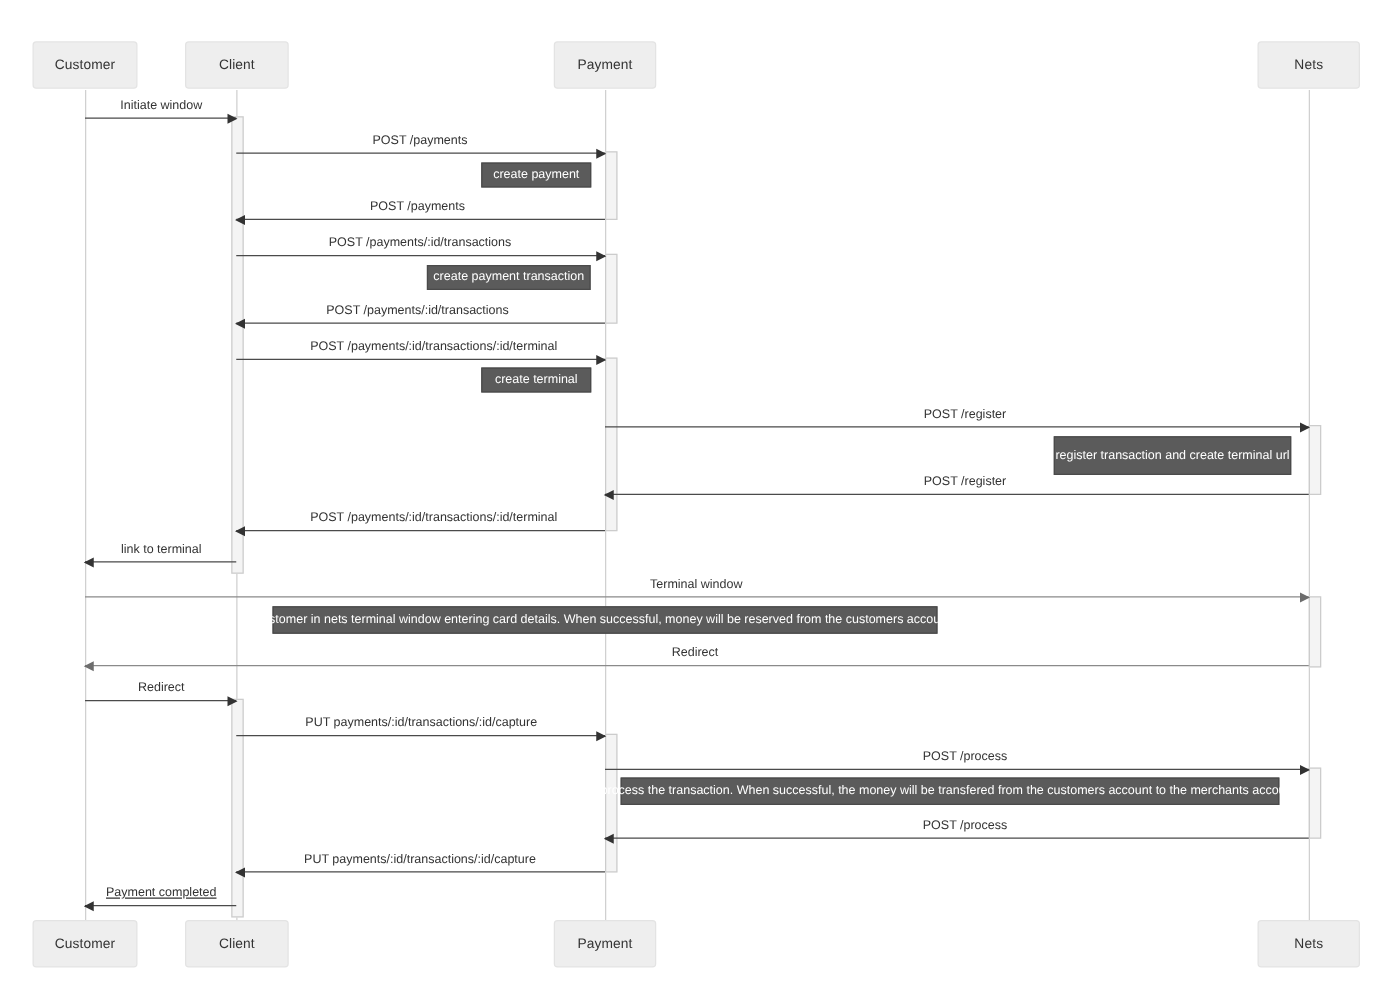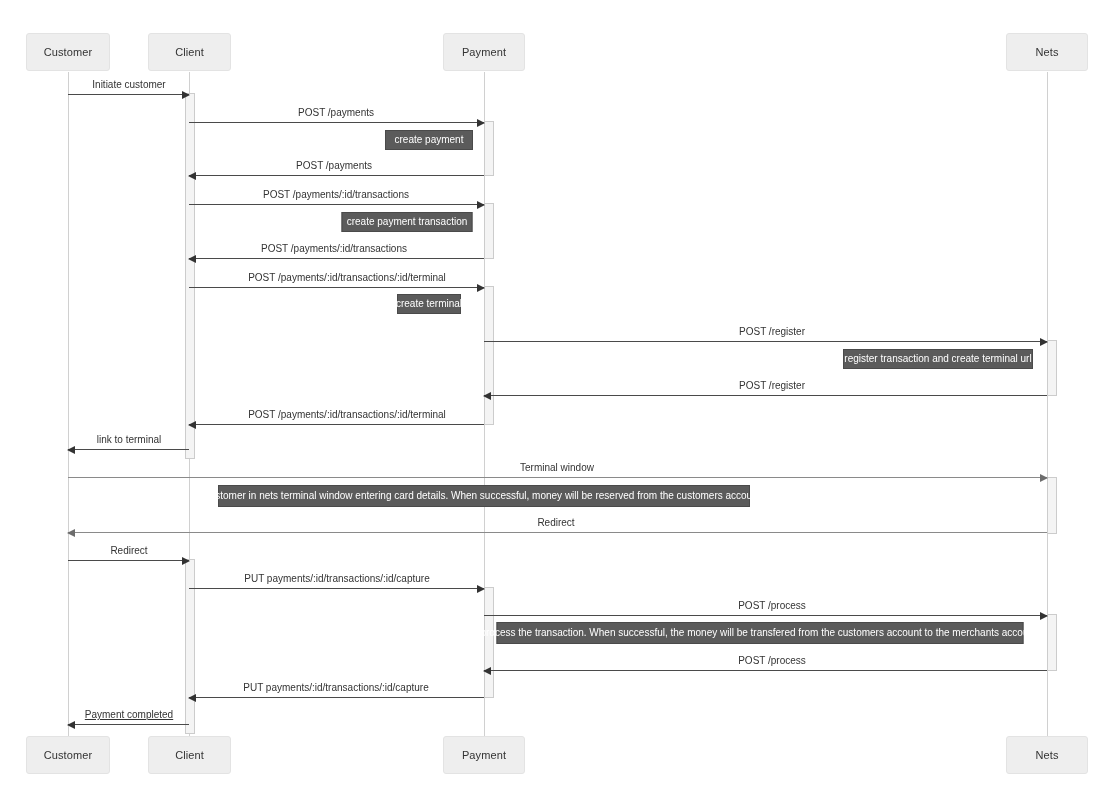--- a/index.html
+++ b/index.html
@@ -123,21 +123,21 @@
       <div class="activation" style="left: 1047px; top: 340px; width: 10px; height: 56px;"></div>
       <div class="activation" style="left: 1047px; top: 477px; width: 10px; height: 57px;"></div>
       <div class="activation" style="left: 185px; top: 559px; width: 10px; height: 175px;"></div>
       <div class="activation" style="left: 484px; top: 587px; width: 10px; height: 111px;"></div>
       <div class="activation" style="left: 1047px; top: 614px; width: 10px; height: 57px;"></div>
     </div>
   <div id="layer-messages">
       <div class="msg" style="left: 68px; width: 121px; top: 94px;">
         <div class="arrowhead right"></div>
       </div>
-      <div class="msg-label" style="left: 129px; top: 80px;">Initiate customer</div>
+      <div class="msg-label" style="left: 129px; top: 80px;">Initiate window</div>
       <div class="msg" style="left: 189px; width: 295px; top: 122px;">
         <div class="arrowhead right"></div>
       </div>
       <div class="msg-label" style="left: 336px; top: 108px;">POST /payments</div>
       <div class="msg" style="left: 189px; width: 295px; top: 175px;">
         <div class="arrowhead left"></div>
       </div>
       <div class="msg-label" style="left: 334px; top: 161px;">POST /payments</div>
       <div class="msg" style="left: 189px; width: 295px; top: 204px;">
         <div class="arrowhead right"></div>
@@ -196,22 +196,22 @@
       </div>
       <div class="msg-label" style="left: 336px; top: 683px;">PUT payments/:id/transactions/:id/capture</div>
       <div class="msg" style="left: 68px; width: 121px; top: 724px;">
         <div class="arrowhead left"></div>
       </div>
       <div class="msg-label" style="left: 129px; top: 710px; text-decoration: underline;">Payment completed</div>
     </div>
   <div id="layer-notes">
       <div class="note" style="left: 429px; top: 130px; width: 88px; height: 20px;">create payment</div>
       <div class="note" style="left: 407px; top: 212px; width: 131px; height: 20px;">create payment transaction</div>
-      <div class="note" style="left: 429px; top: 294px; width: 64px; height: 20px;">create terminal</div>
-      <div class="note" style="left: 938px; top: 349px; width: 190px; height: 20px;">register transaction and create terminal url</div>
+      <div class="note" style="left: 429px; top: 294px; width: 88px; height: 20px;">create terminal</div>
+      <div class="note" style="left: 938px; top: 349px; width: 190px; height: 31px;">register transaction and create terminal url</div>
       <div class="note" style="left: 484px; top: 485px; width: 532px; height: 22px;">customer in nets terminal window entering card details. When successful, money will be reserved from the customers account.</div>
       <div class="note" style="left: 760px; top: 622px; width: 527px; height: 22px;">process the transaction. When successful, the money will be transfered from the customers account to the merchants account.</div>
     </div>
   <div id="layer-actors-top">
       <div class="actor-box" style="left: 26px; top: 33px; width: 84px; height: 38px;">
         <span class="actor-label">Customer</span>
       </div>
       <div class="actor-box" style="left: 148px; top: 33px; width: 83px; height: 38px;">
         <span class="actor-label">Client</span>
       </div>

